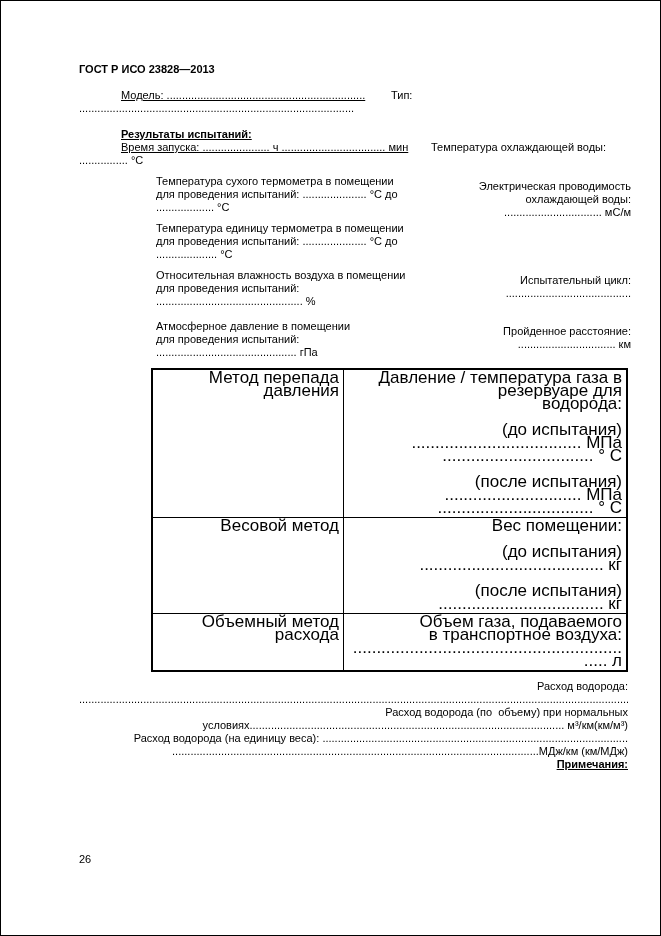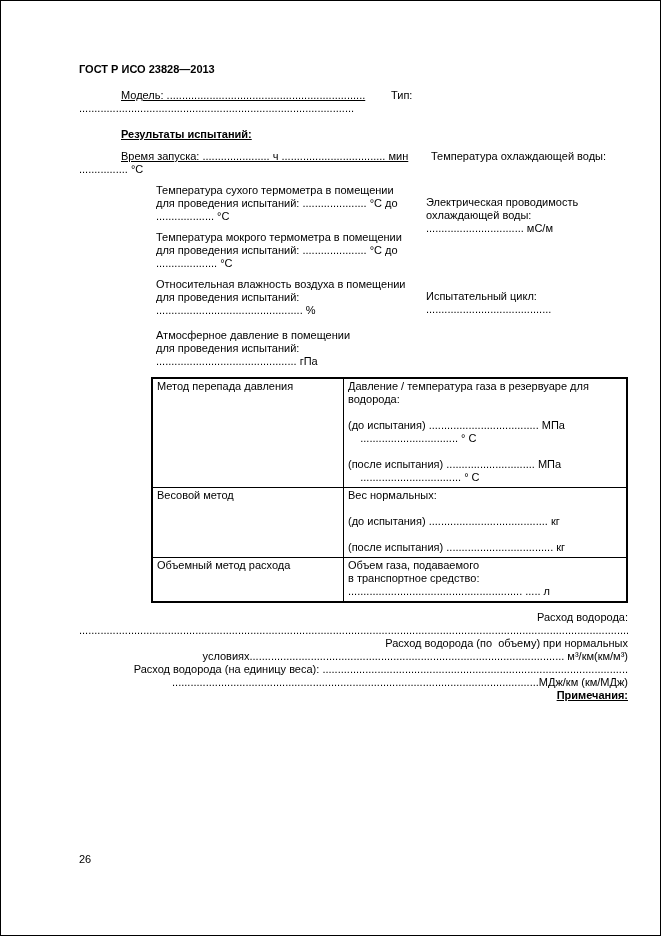--- a/index.html
+++ b/index.html
@@ -12,42 +12,43 @@
     font-family: "Liberation Sans", sans-serif;
     font-size: 11px;
     line-height: 13px;
     color: #000;
     overflow: hidden;
   }
   .content { position: absolute; left: 78px; top: 62px; width: 549px; }
   .bold { font-weight: bold; }
   .indent-a { margin-left: 42px; text-decoration: underline; }
   .indent-b { margin-left: 37px; }
-  .rel { position: relative; margin-top: 9px; }
+  .rel { position: relative; }
   .oneline { white-space: pre; overflow: hidden; }
   .type-abs { position: absolute; left: 270px; top: 0; }
   .coolant-abs { position: absolute; left: 310px; top: 0; width: 210px; }
   .mt13 { margin-top: 13px; }
   .cond-row { position: relative; margin-left: 77px; margin-top: 8px; }
   .cond-row.big-gap { margin-top: 12px; }
   .cond-left { width: 272px; white-space: pre-line; }
-  .cond-right { position: absolute; left: 270px; top: 12px; width: 205px; white-space: pre-line; }
+  .cond-right { position: absolute; left: 270px; top: 5px; width: 205px; white-space: pre-line; text-align: right; }
   table.methods {
     border-collapse: collapse;
     margin: 9px 0 0 72px;
     width: 477px;
     border: 2px solid #000;
   }
   table.methods td {
     border: 1px solid #000;
     vertical-align: top;
     padding: 1px 4px 3px 4px;
     white-space: pre-wrap;
-    font-size: 11px;
+    font-size: 17px;
     line-height: 13px;
+    text-align: right;
   }
   td.method-cell { width: 182px; }
   .consumption { margin-top: 8px; text-align: right; }
   .page-number { position: absolute; left: 78px; top: 852px; }
 </style>
 </head>
 <body>
 
 <div class="page">
   <div class="content">
@@ -71,64 +72,66 @@
     <div class="cond-row">
       <div class="cond-left">Температура сухого термометра в помещении
 для проведения испытаний: ..................... °С до
 ................... °С</div>
       <div class="cond-right">Электрическая проводимость
 охлаждающей воды:
 ................................ мС/м</div>
     </div>
 
     <div class="cond-row">
-      <div class="cond-left">Температура мокрого термометра в помещении
+      <div class="cond-left">Температура единицу термометра в помещении
 для проведения испытаний: ..................... °С до
 .................... °С</div>
     </div>
 
     <div class="cond-row">
       <div class="cond-left">Относительная влажность воздуха в помещении
 для проведения испытаний:
 ................................................ %</div>
       <div class="cond-right">Испытательный цикл:
 .........................................</div>
     </div>
 
     <div class="cond-row big-gap">
       <div class="cond-left">Атмосферное давление в помещении
 для проведения испытаний:
 .............................................. гПа</div>
+      <div class="cond-right">Пройденное расстояние:
+................................ км</div>
     </div>
 
     <table class="methods">
       <tbody>
         <tr>
           <td class="method-cell">Метод перепада давления</td>
           <td>Давление / температура газа в резервуаре для
 водорода:
 
 (до испытания) .................................... МПа
     ................................ ° С
 
 (после испытания) ............................. МПа
     ................................. ° С</td>
         </tr>
         <tr>
           <td class="method-cell">Весовой метод</td>
-          <td>Вес нормальных:
+          <td>Вес помещении:
 
 (до испытания) ....................................... кг
 
 (после испытания) ................................... кг</td>
         </tr>
         <tr>
           <td class="method-cell">Объемный метод расхода</td>
           <td>Объем газа, подаваемого
-в транспортное средство:
+в транспортное воздуха:
 ......................................................... ..... л</td>
         </tr>
       </tbody>
     </table>
 
     <div class="consumption">
       <div class="oneline indent-b">Расход водорода:</div>
       <div class="oneline">.......................................................................................................................................................................................................... г</div>
       <div class="oneline indent-b">Расход водорода (по  объему) при нормальных</div>
       <div class="oneline">условиях....................................................................................................... м³/км(км/м³)</div>

